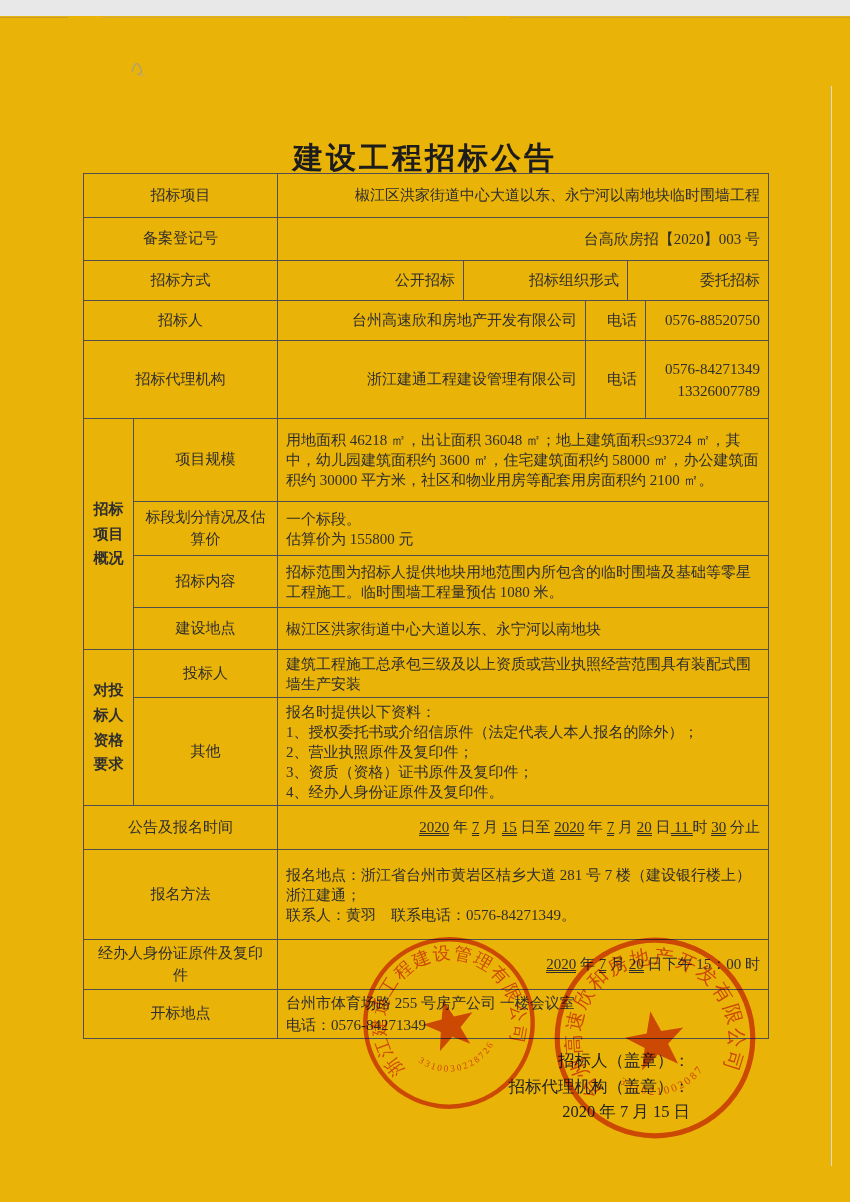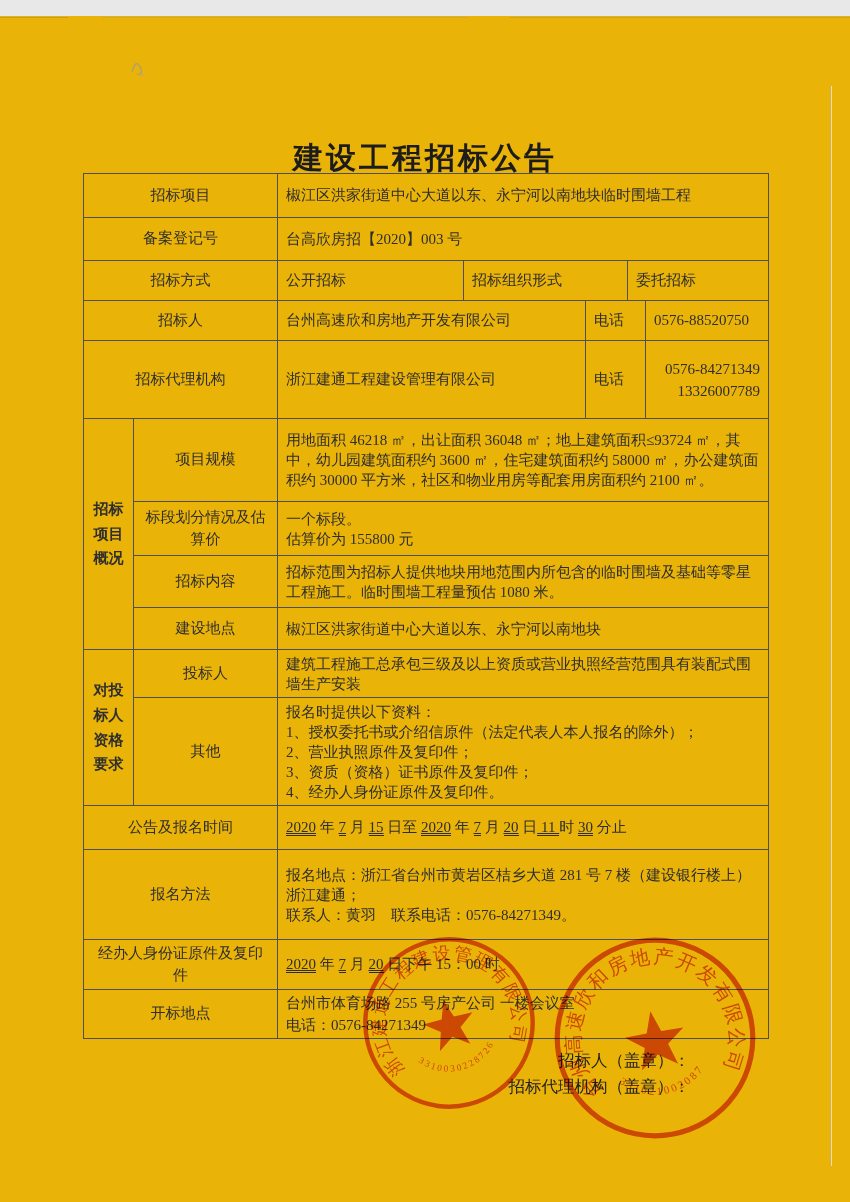--- a/index.html
+++ b/index.html
@@ -21,21 +21,21 @@
     font-size:30px;font-weight:bold;letter-spacing:3px;color:#1c1c1c;
   }
 
   table.doc{
     position:absolute;left:83px;top:157px;width:685px;
     border-collapse:collapse;table-layout:fixed;
     font-size:15px;color:#2e2e2e;
   }
   .doc td{border:1px solid #4f4f4f;padding:2px 8px;vertical-align:middle;overflow:hidden;}
   .lbl{text-align:center;line-height:1.45;}
-  .vc{text-align:left;}
+  .vc{text-align:right;}
   .vl{line-height:20px;padding-left:11px;}
   .vhead{padding:2px 3px;font-weight:bold;}
   .vhead .vtxt{width:2.1em;margin:0 auto;line-height:1.65;word-break:break-all;text-align:center;}
   .u{border-bottom:1px solid #2e2e2e;text-decoration:underline;}
   .lines div{line-height:20px;}
   .lines-c div{line-height:22px;}
   .phones div{line-height:22px;text-align:right;}
 
   .sig-block{
     position:absolute;top:1032px;left:420px;width:270px;text-align:right;
@@ -175,20 +175,21 @@
             <div>台州市体育场路 255 号房产公司 一楼会议室</div>
             <div>电话：0576-84271349</div>
           </td>
     </tr>
   </tbody>
     </table>
 
   <div class="sig-block">
     <div>招标人（盖章）：</div>
     <div>招标代理机构（盖章）：</div>
+    <div>2020 年 7 月 15 日</div>
   </div>
 
   <svg class="stamp stamp-left" viewBox="0 0 200 200">
     <circle cx="100" cy="100" r="94" fill="none" stroke="#d8453b" stroke-width="5"></circle>
     <path id="arcT-l" d="M 37.6,136 A 72,72 0 1 1 162.4,136" fill="none"></path>
     <path id="arcB-l" d="M 50,125 A 57,57 0 0 0 150,125" fill="none"></path>
     <text font-size="20" fill="#d8453b" letter-spacing="2">
       <textPath href="#arcT-l" startOffset="50%" text-anchor="middle">浙江建通工程建设管理有限公司</textPath>
     </text>
     <text font-size="10.5" fill="#d8453b" letter-spacing="2.5">

